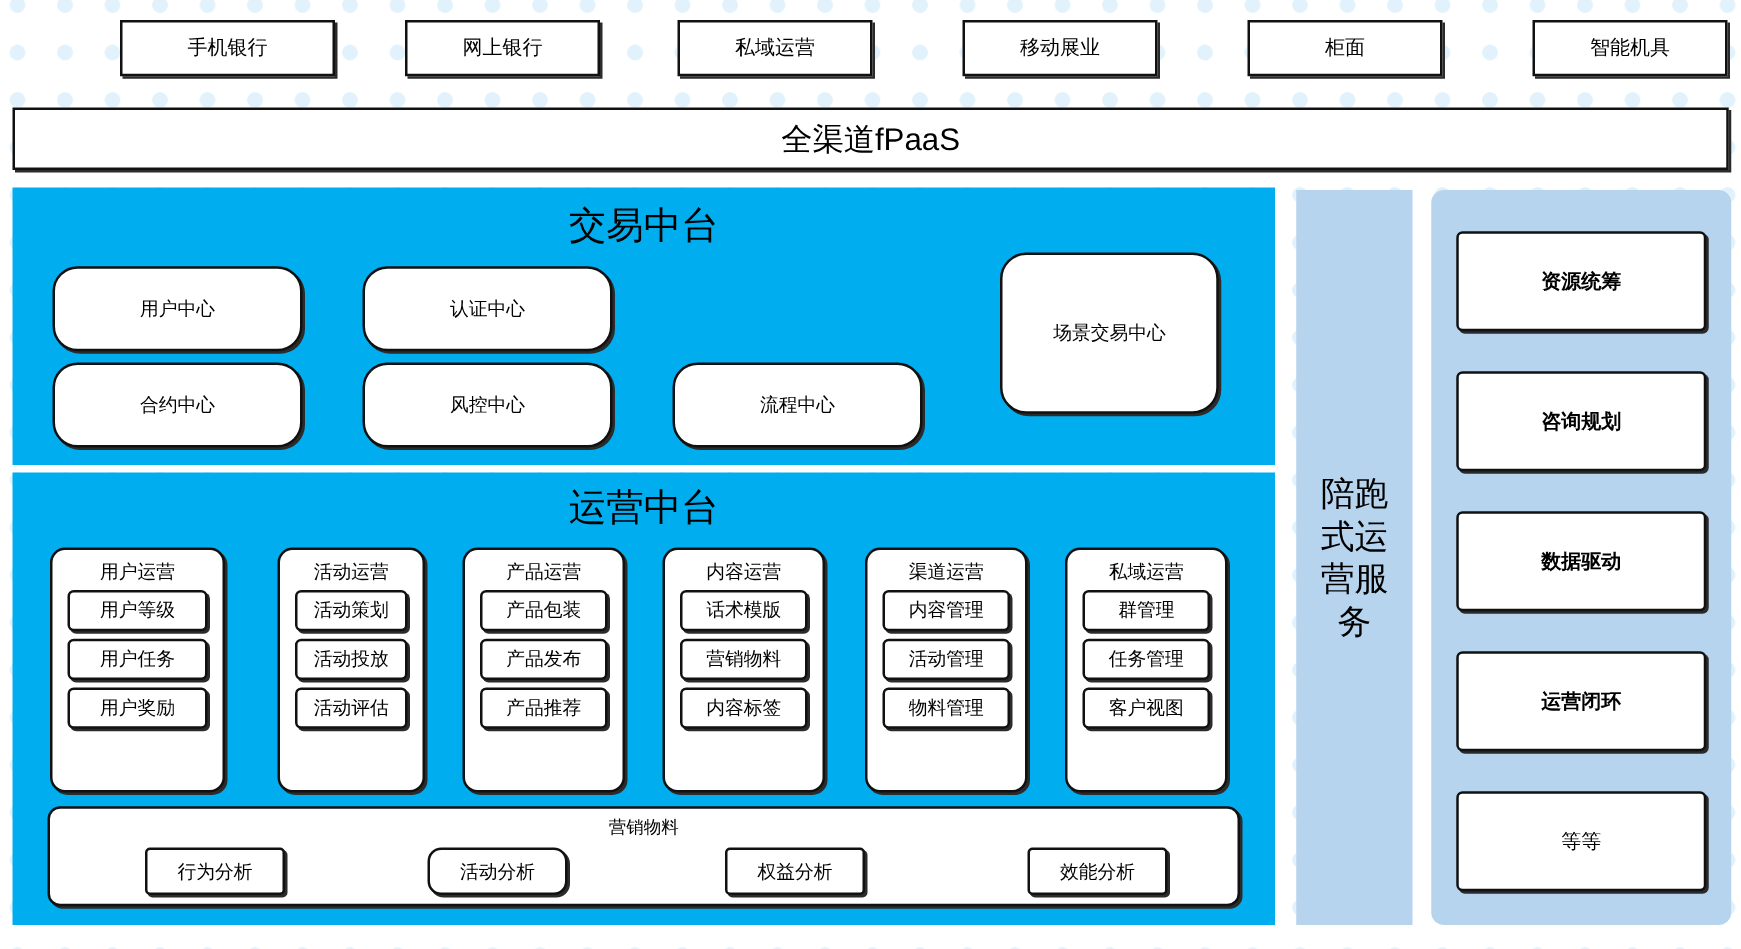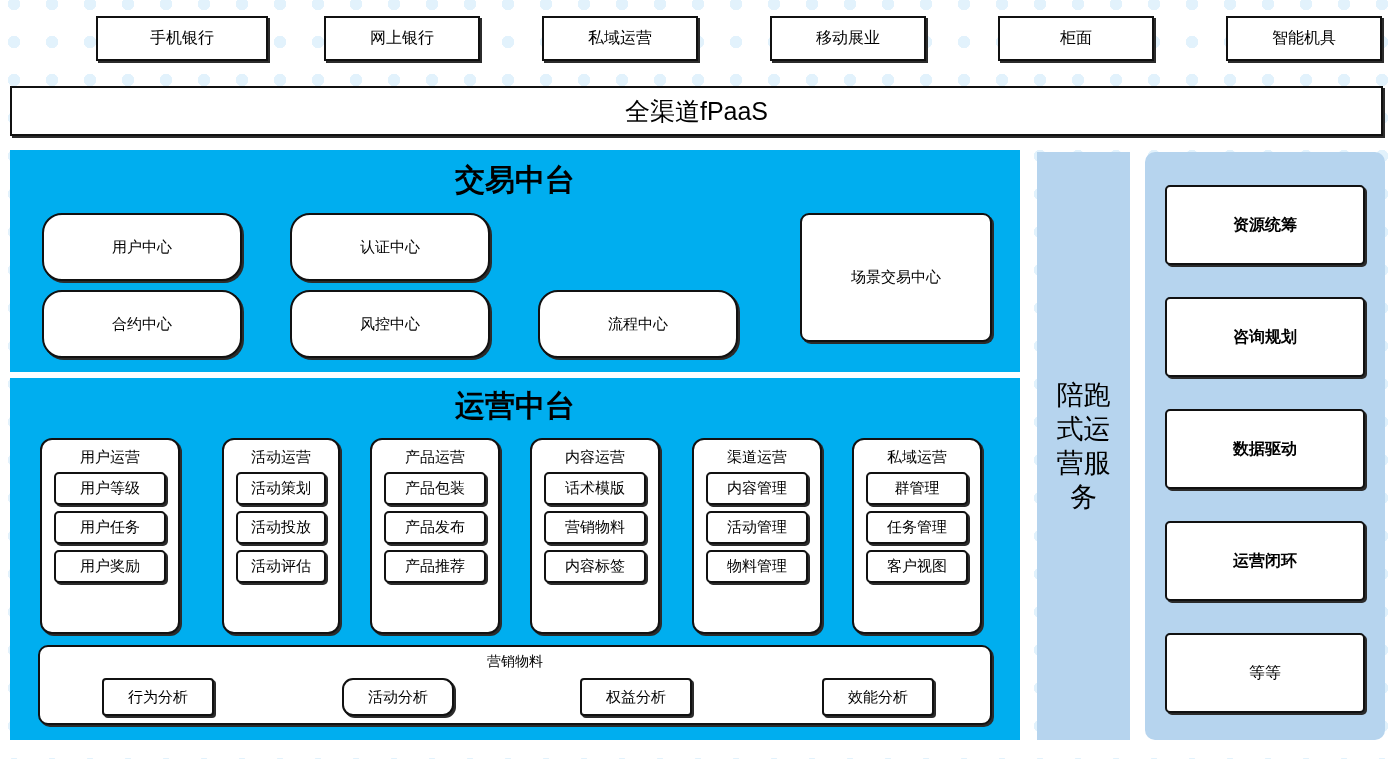--- a/index.html
+++ b/index.html
@@ -71,21 +71,21 @@
   .cyan-panel {
     position: absolute;
     background: #00aeef;
     box-sizing: border-box;
   }
   .panel-title {
     position: absolute;
     left: 0; right: 0;
     text-align: center;
     font-family: "Liberation Serif", serif;
-    font-weight: bold;
+    font-weight: normal;
     font-size: 30px;
     color: #000;
   }
 
   
   #trade-panel { left: 10px; top: 150px; width: 1010px; height: 222px; }
   #trade-panel .panel-title { top: 10px; }
   .trade-box {
     position: absolute;
     height: 68px;
@@ -241,21 +241,21 @@
   <div class="wbox trade-box" style="left:32px;top:140px;width:200px;">
     <span>合约中心</span>
   </div>
   <div class="wbox trade-box" style="left:280px;top:140px;width:200px;">
     <span>风控中心</span>
   </div>
   <div class="wbox trade-box" style="left:528px;top:140px;width:200px;">
     <span>流程中心</span>
   </div>
 
-  <div class="wbox rounded" id="trade-scene" style="left:790px;top:63px;width:192px;height:129px;">
+  <div class="wbox rounded" id="trade-scene" style="left:790px;top:52px;width:175px;height:129px;border-radius:21px;">
     <span>场景交易中心</span>
   </div>
 </div>
 
 <div class="cyan-panel" id="ops-panel">
   <div class="panel-title">运营中台</div>
 </div>
 
 <div class="ops-col" style="left:40px;width:140px;">
   <div class="ops-col-title">用户运营</div>
@@ -294,21 +294,21 @@
 
 <div class="ops-col" style="left:852px;width:130px;">
   <div class="ops-col-title">私域运营</div>
   <div class="ops-item">群管理</div>
   <div class="ops-item">任务管理</div>
   <div class="ops-item">客户视图</div>
 </div>
 
 <div id="data-analysis">
   <div id="data-analysis-title">营销物料</div>
-  <div class="wbox da-item" style="left:62px;">
+  <div class="wbox da-item" style="left:76px;">
     <span>行为分析</span>
   </div>
   <div class="wbox da-item" style="left:302px;border-radius:11px;">
     <span>活动分析</span>
   </div>
   <div class="wbox da-item" style="left:540px;">
     <span>权益分析</span>
   </div>
   <div class="wbox da-item" style="left:782px;">
     <span>效能分析</span>

